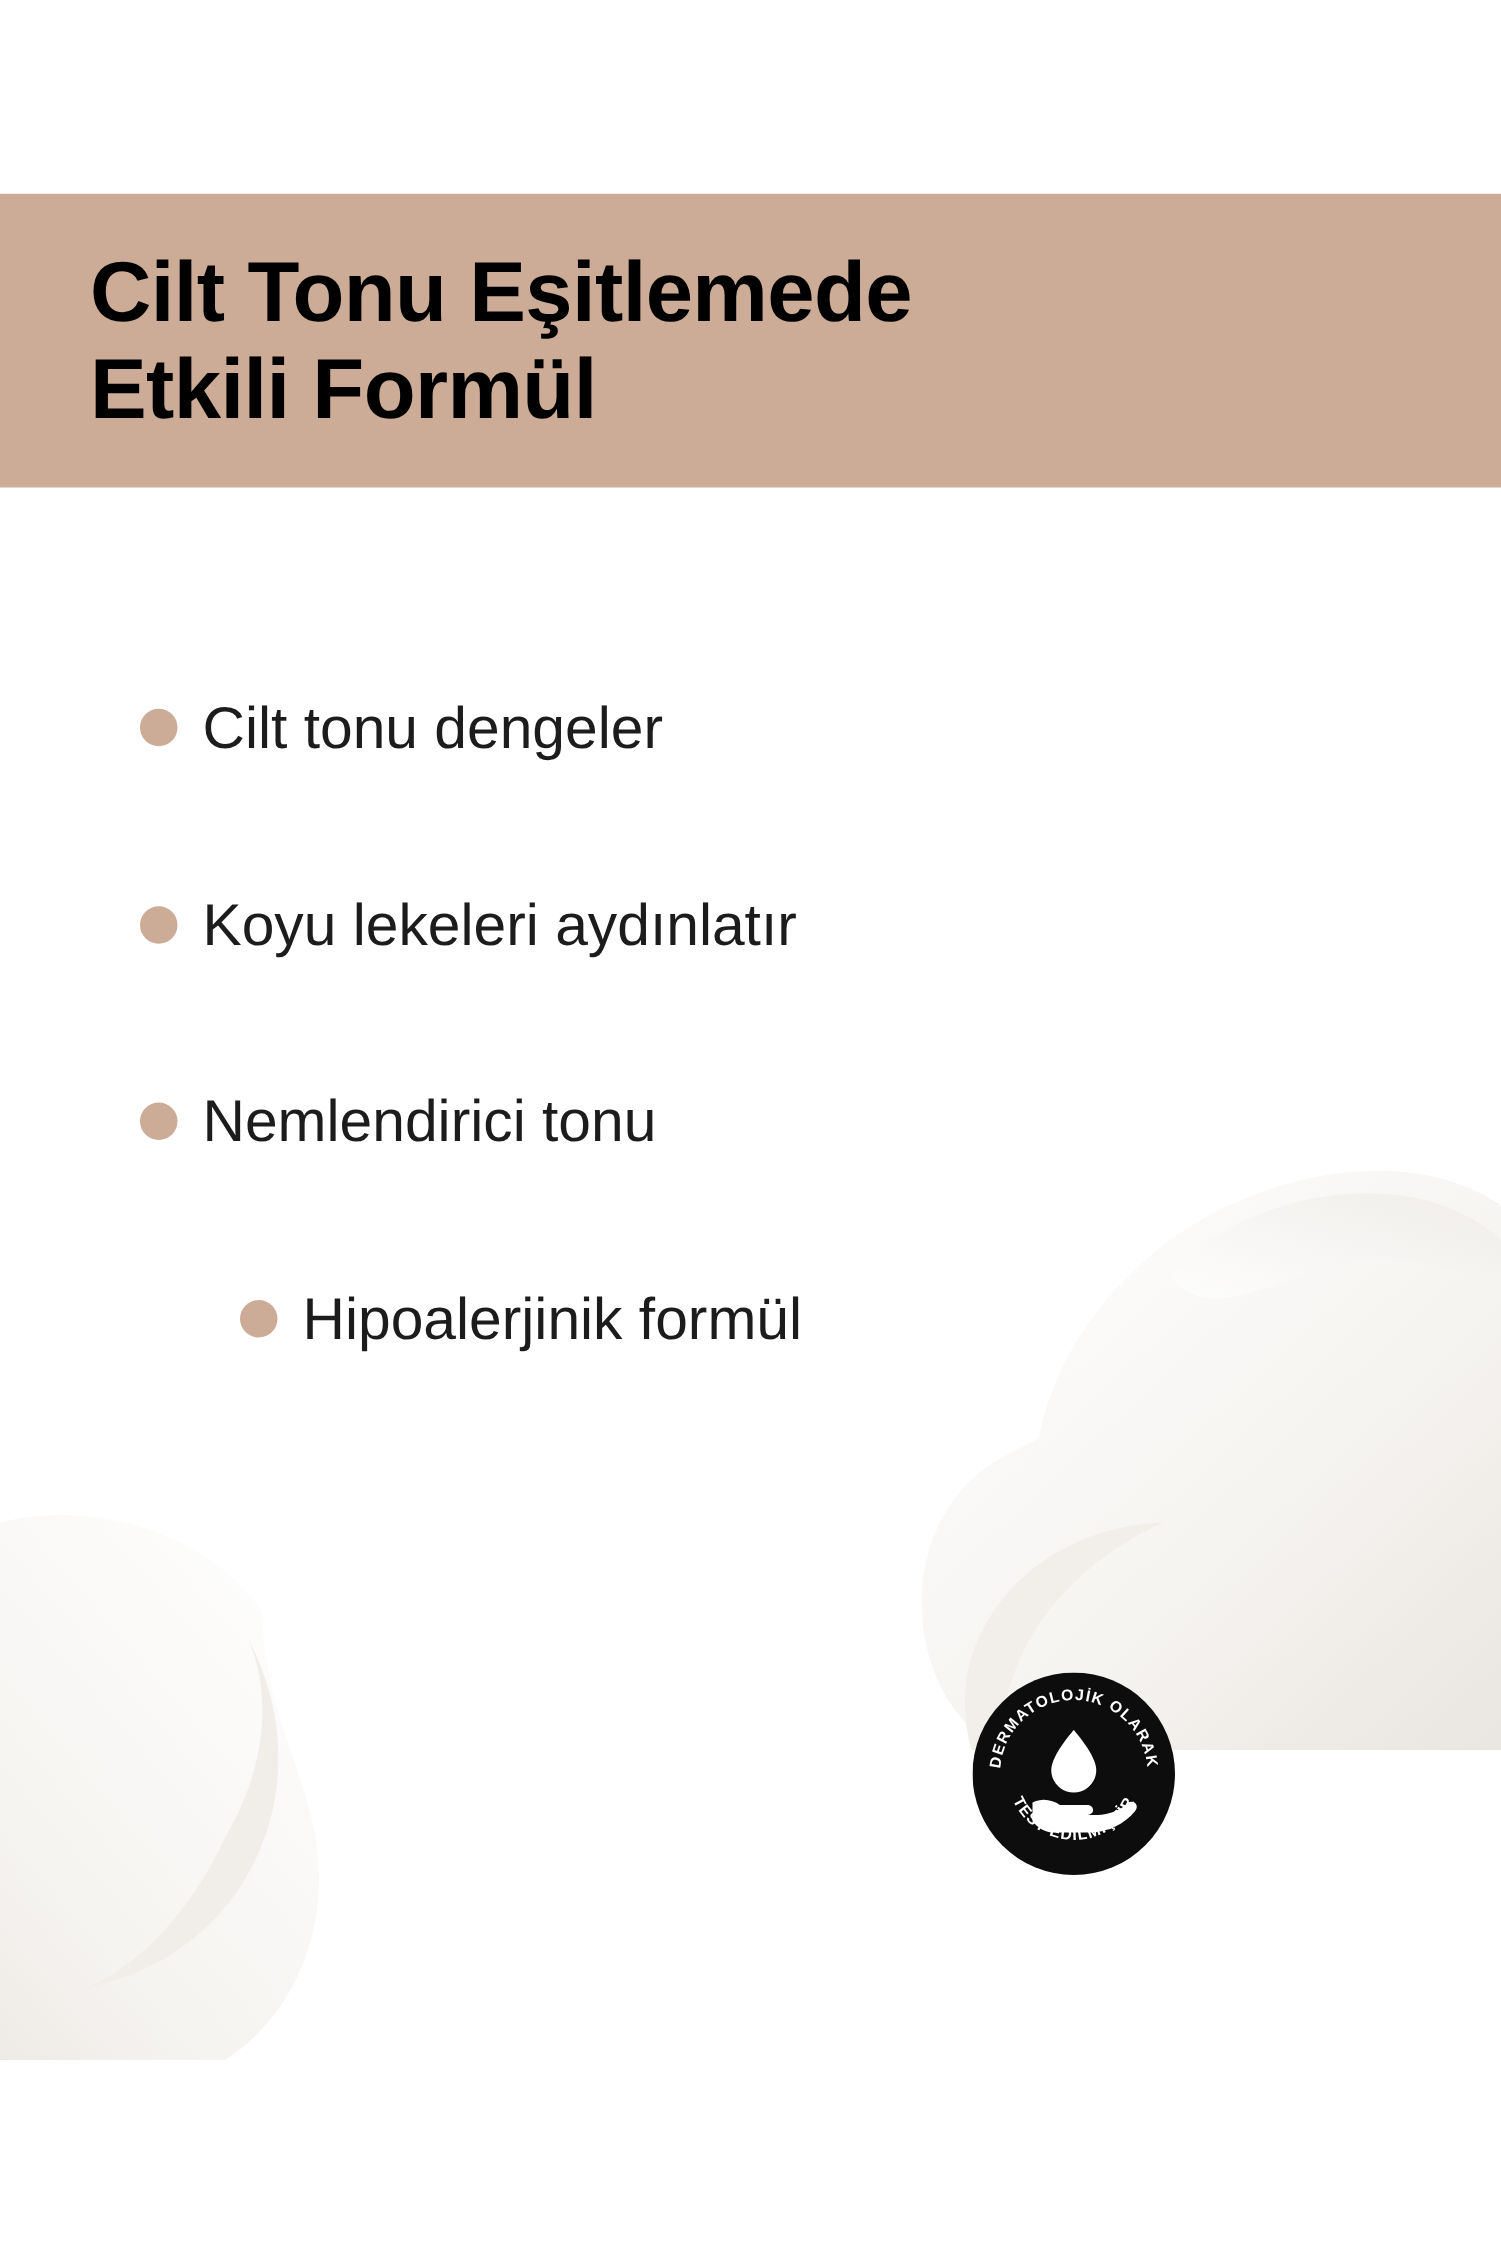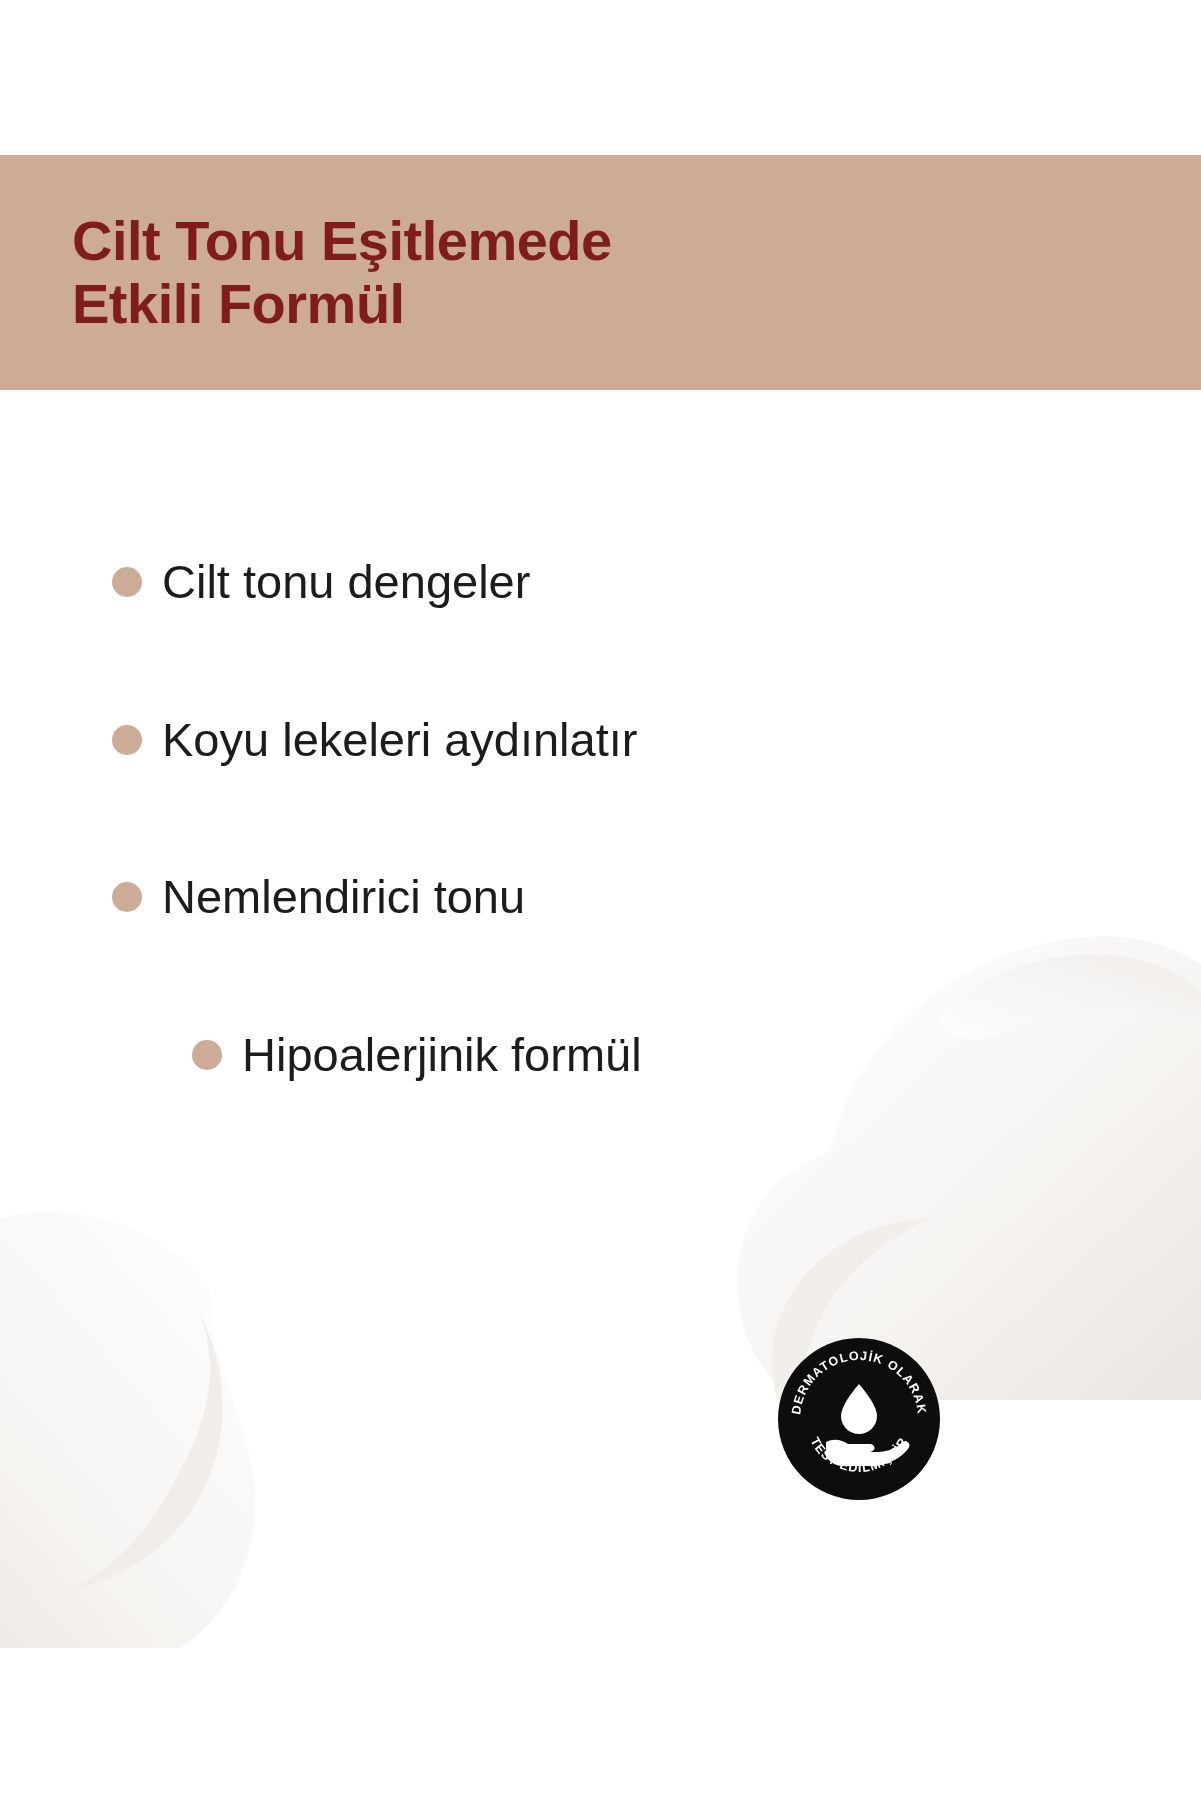--- a/index.html
+++ b/index.html
@@ -25,22 +25,22 @@
     top: 155px;
     width: 1201px;
     height: 235px;
     background: #ccab97;
     display: flex;
     align-items: center;
   }
   .header-title {
     margin: 0;
     padding: 0 0 0 72px;
-    color: #7f1d1d;
-    font-size: 56px;
+    color: #000000;
+    font-size: 68px;
     line-height: 1.12;
     font-weight: 700;
     letter-spacing: -0.5px;
     white-space: pre-line;
   }
 
   
   .cream {
     position: absolute;
     pointer-events: none;

